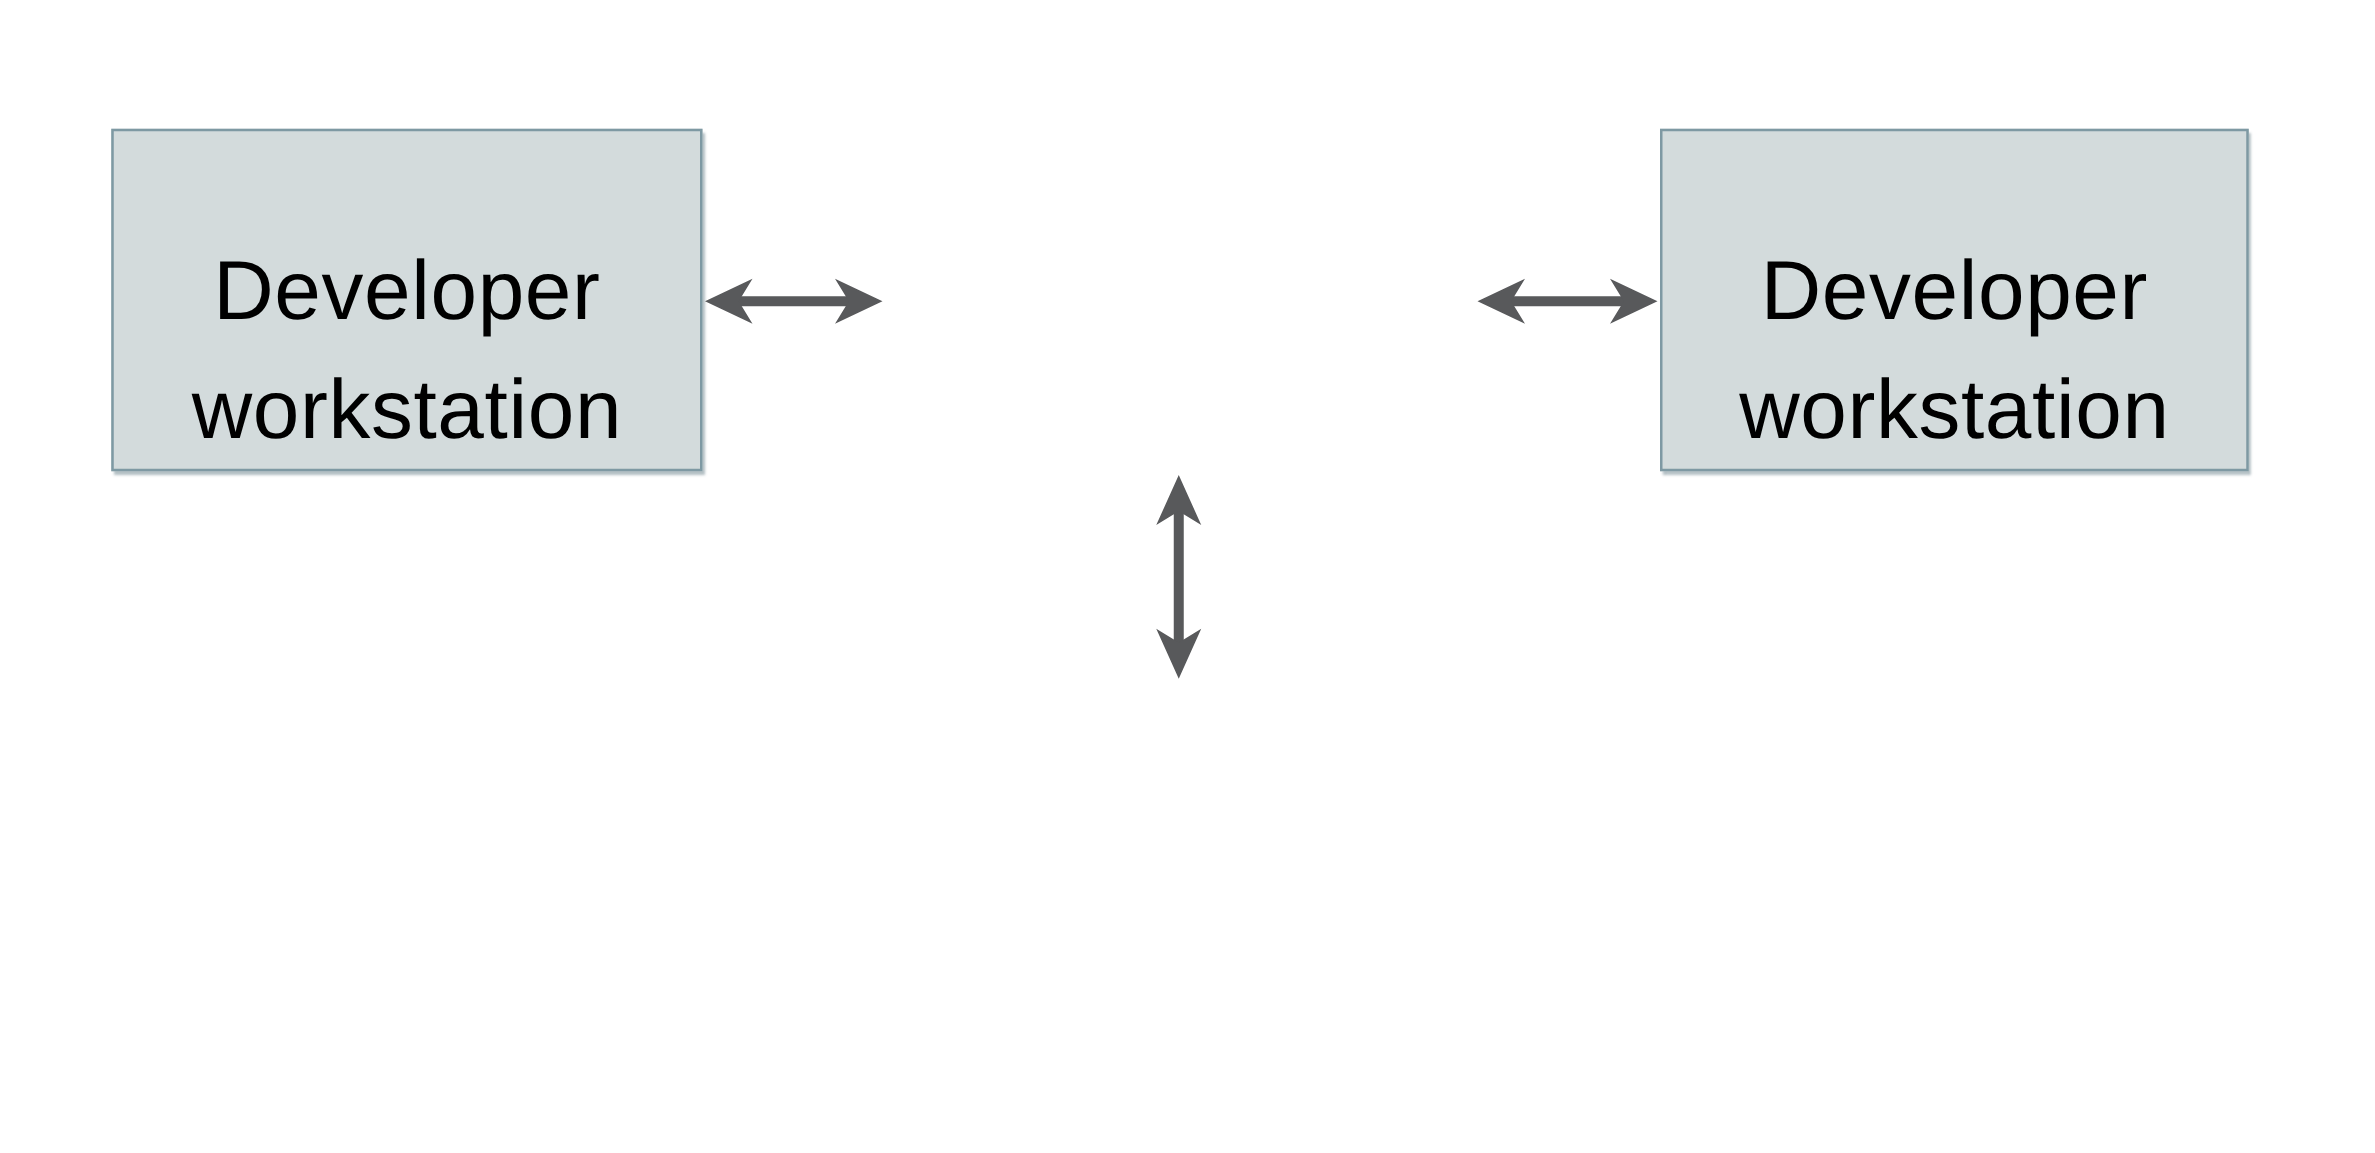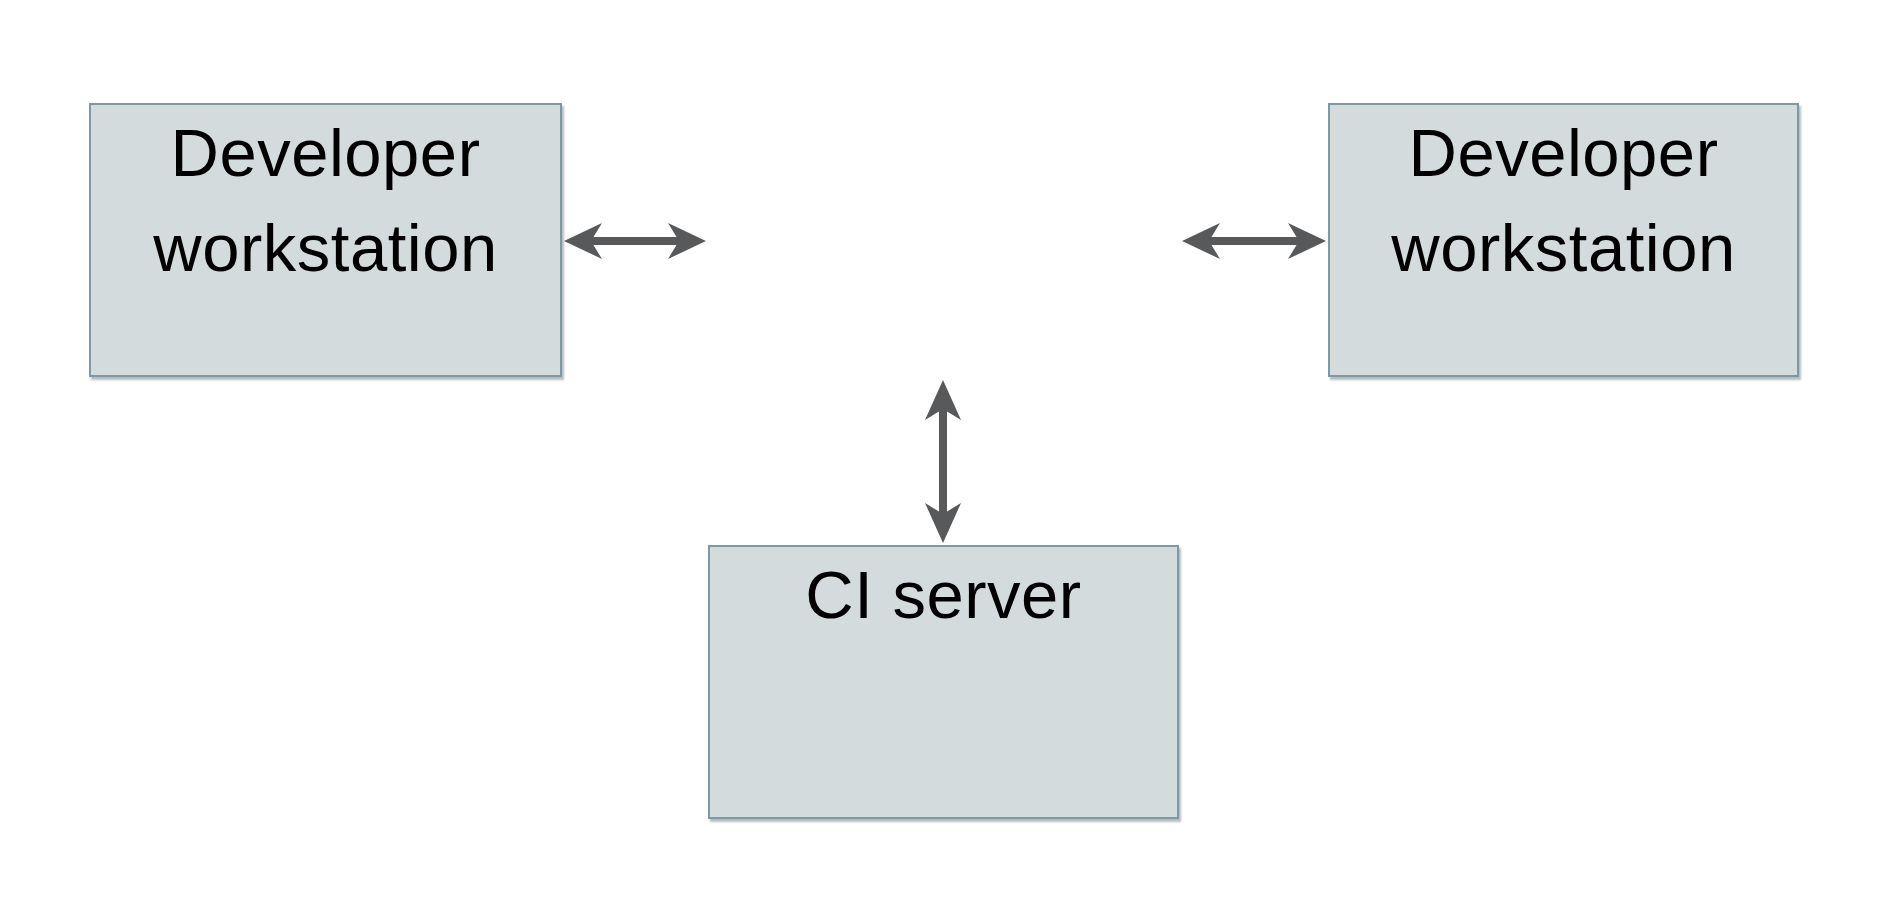--- a/index.html
+++ b/index.html
@@ -20,21 +20,21 @@
   .canvas {
     position: relative;
     width: 1900px; height: 922px;
   }
   .node {
     position: absolute;
     background: var(--node-fill);
     border: 2px solid var(--node-border);
     box-shadow: 2px 3px 2px var(--node-shadow);
     display: flex;
-    align-items: flex-start;
+    align-items: flex-end;
     justify-content: center;
     text-align: center;
   }
   .node-label {
     color: var(--text);
     font-size: 67px;
     line-height: 95px;
     white-space: pre-line;
     letter-spacing: 0.5px;
   }
@@ -57,23 +57,20 @@
     <span class="node-label">Developer
 workstation</span>
   </div>
 
 
   <div class="node" id="node-dev-right">
     <span class="node-label">Developer
 workstation</span>
   </div>
 
-  <div class="node" id="node-ci">
-    <span class="node-label">CI server</span>
-  </div>
 
   <svg class="edge" id="edge-left" viewBox="0 0 146 48" xmlns="http://www.w3.org/2000/svg" aria-hidden="true">
     <rect class="shaft" x="24" y="20" width="98" height="8"></rect>
     <polygon class="head" points="2,24 40,6 29,24 40,42"></polygon>
     <polygon class="head" points="144,24 106,6 117,24 106,42"></polygon>
   </svg>
 
   <svg class="edge" id="edge-right" viewBox="0 0 148 48" xmlns="http://www.w3.org/2000/svg" aria-hidden="true">
     <rect class="shaft" x="24" y="20" width="100" height="8"></rect>
     <polygon class="head" points="2,24 40,6 29,24 40,42"></polygon>

